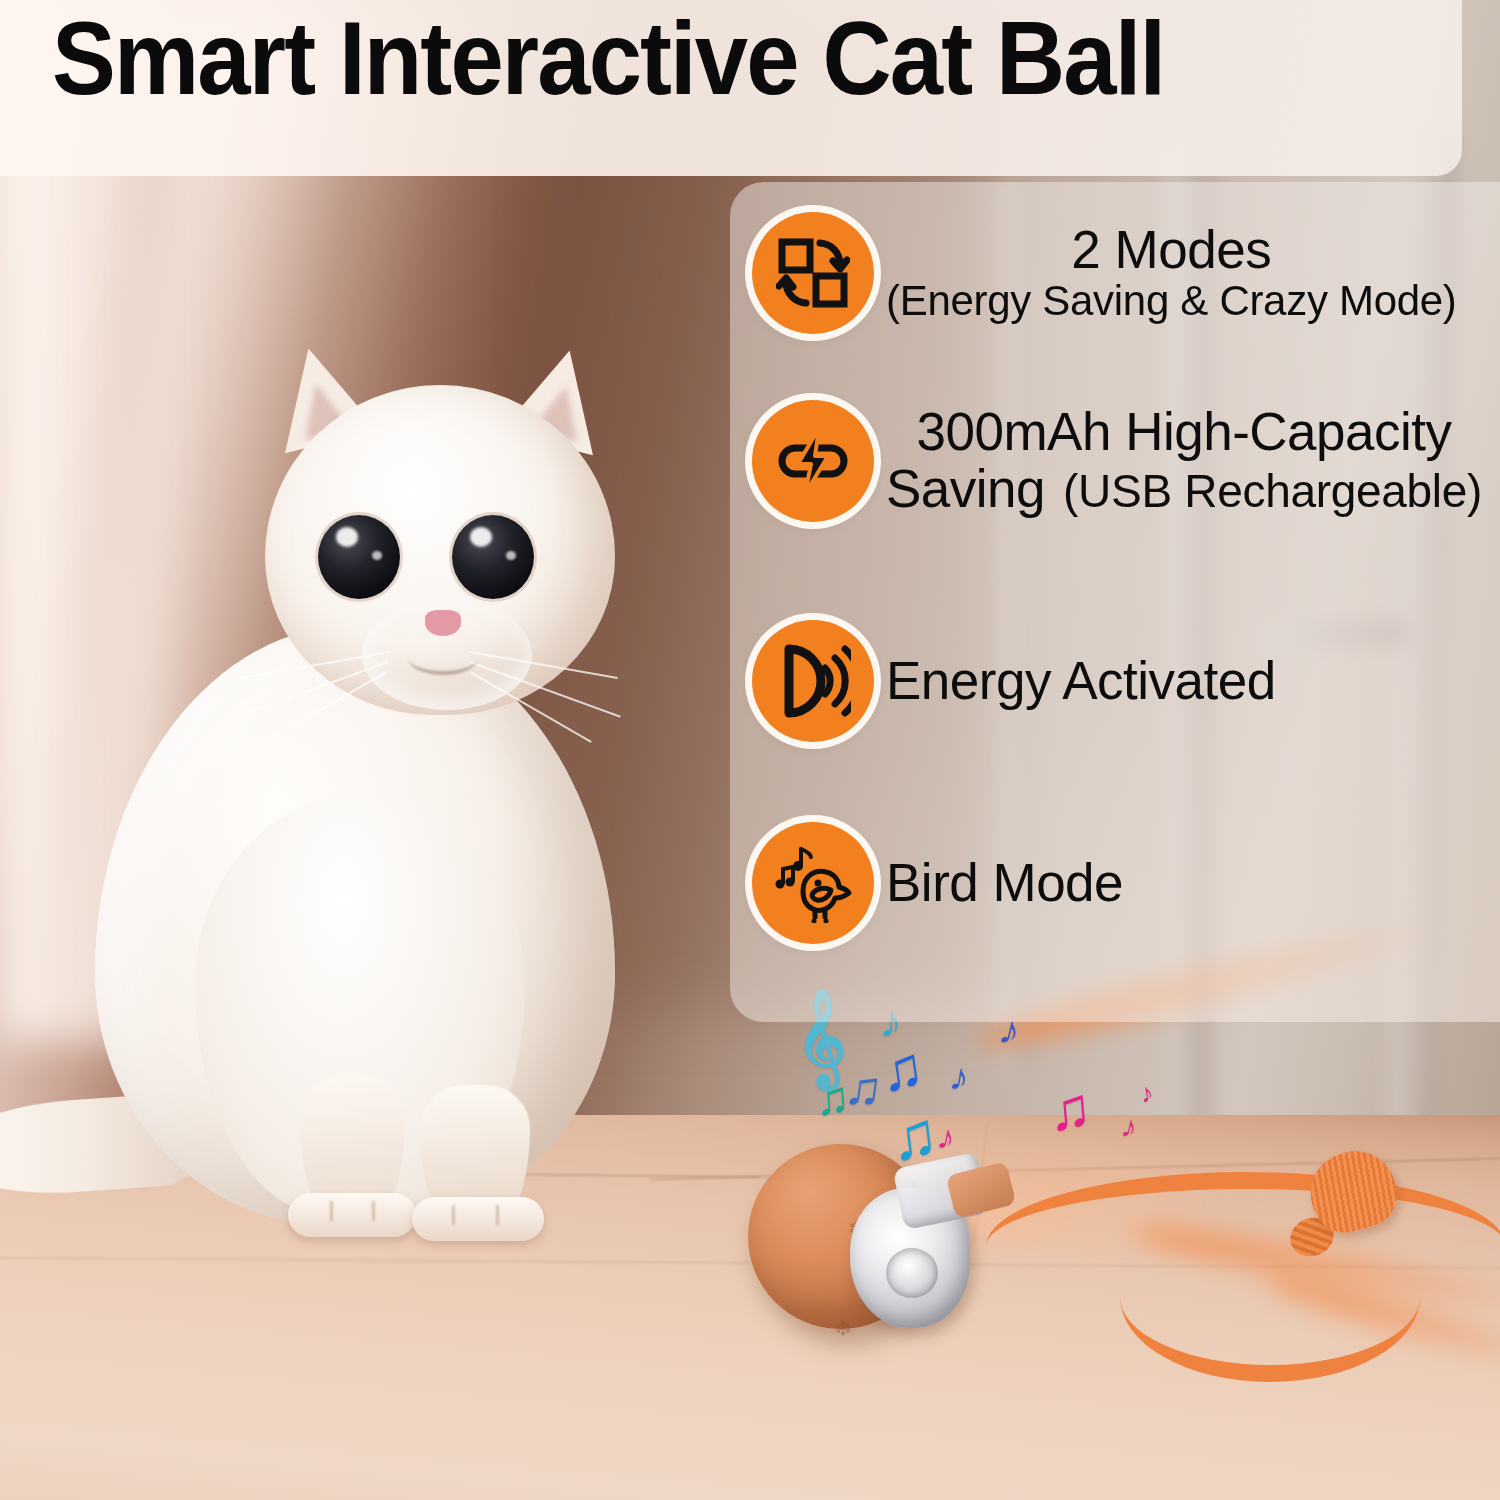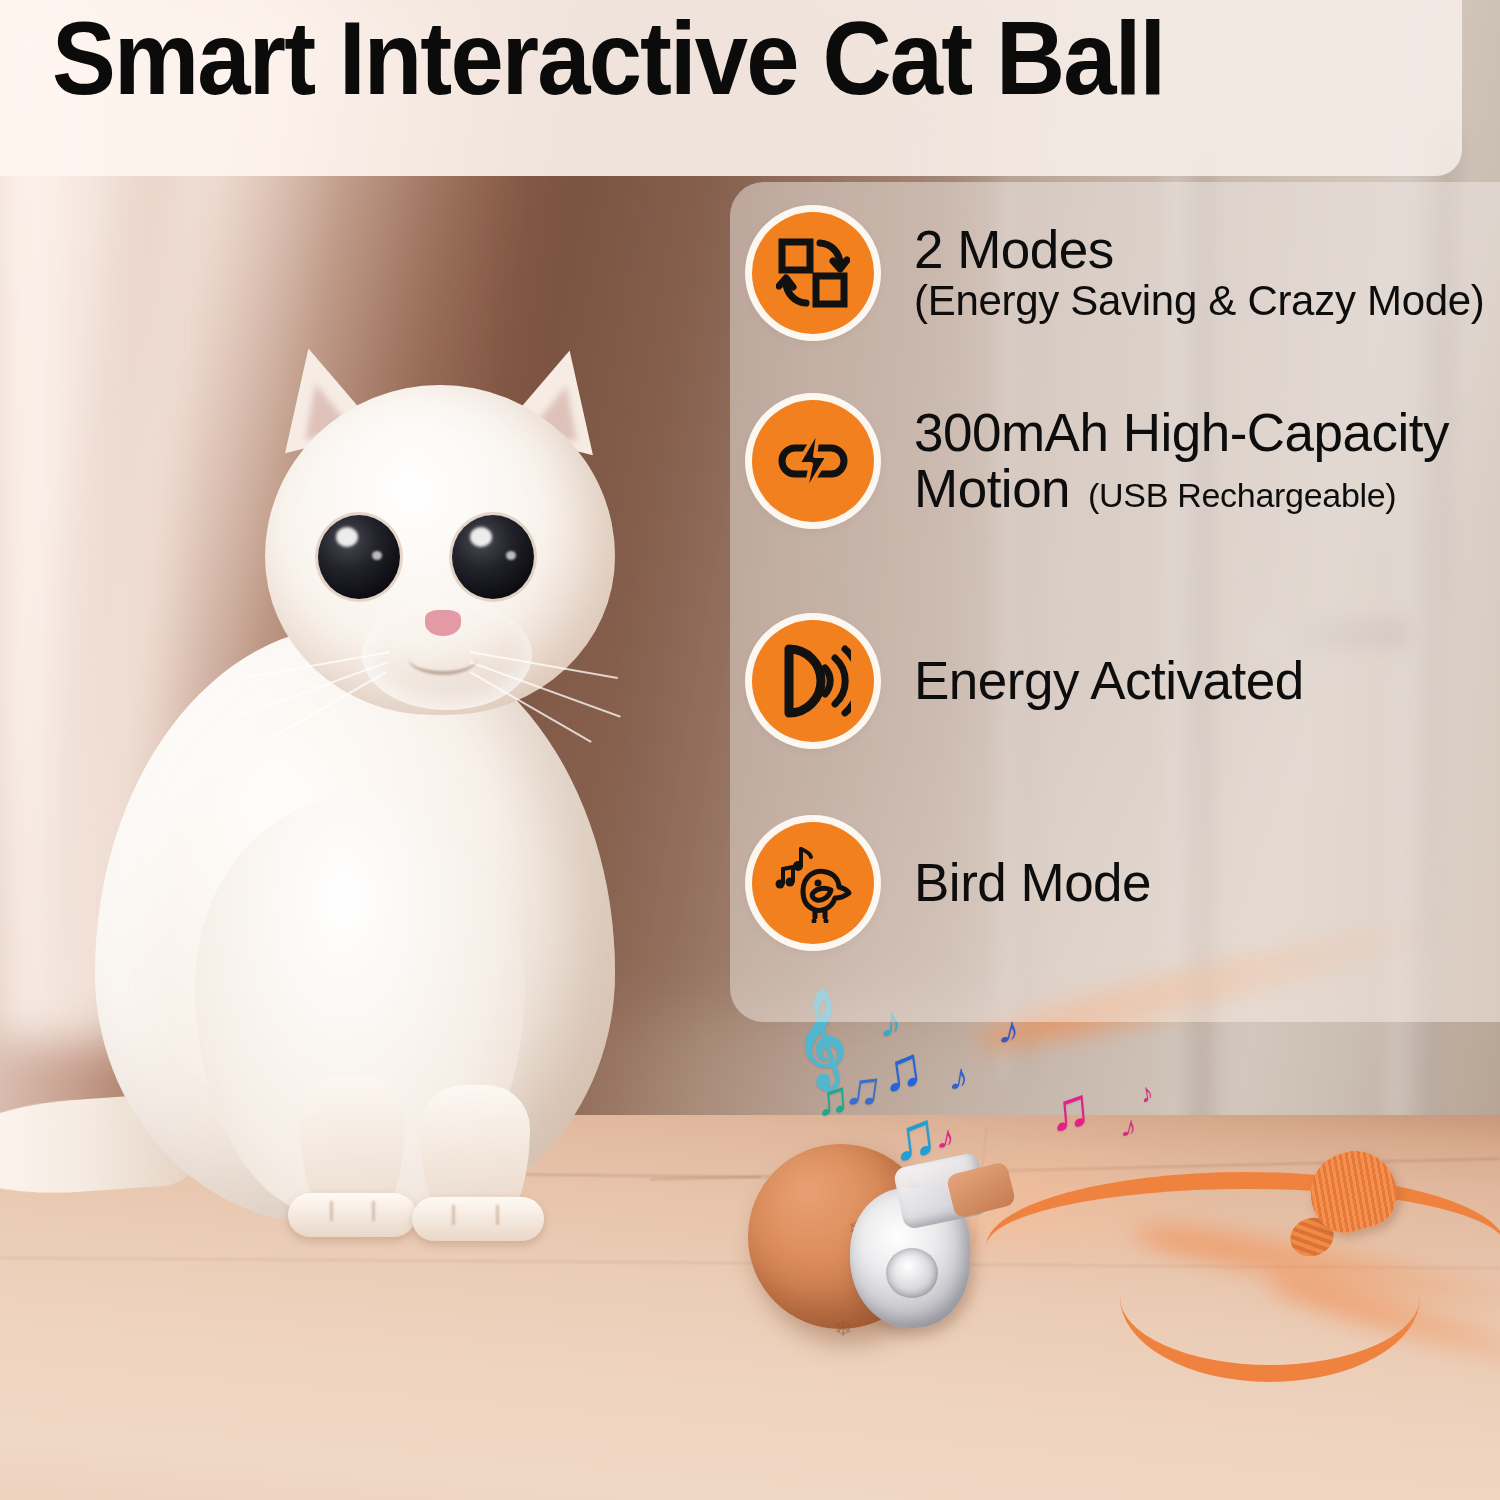--- a/index.html
+++ b/index.html
@@ -259,39 +259,39 @@
     white-space:nowrap;
   }
 
   .feature-panel {
     position:absolute; left:730px; top:182px; width:770px; height:840px;
     background:linear-gradient(160deg, rgba(246,241,238,.48) 0%, rgba(244,238,234,.44) 55%, rgba(250,240,233,.50) 100%);
     border-radius:34px 0 0 34px;
     padding:0;
   }
   .feature {
-    position:absolute; left:22px; display:flex; align-items:center; gap:40px;
+    position:absolute; left:22px; display:flex; align-items:center; gap:12px;text-align:center;
   }
   .f1 { top:30px; }
   .f2 { top:218px; }
   .f3 { top:438px; }
   .f4 { top:640px; }
 
   .icon-circle {
     flex:0 0 auto; width:122px; height:122px; border-radius:50%;
     background:#F2801F;
     box-shadow:0 0 0 7px rgba(255,252,246,.95), 0 3px 12px rgba(120,70,30,.25);
     display:flex; align-items:center; justify-content:center;
   }
   .icon-circle svg { display:block; }
 
   .f-text { color:#0d0d0d; }
   .f-main { font-size:53px; font-weight:400; letter-spacing:-.5px; line-height:1.06; white-space:nowrap; }
   .f-sub  { font-size:42px; font-weight:400; letter-spacing:-.3px; line-height:1.1; white-space:nowrap; }
-  .f-inline { font-size:34px; font-weight:400; letter-spacing:-.3px; }
+  .f-inline { font-size:46px; font-weight:400; letter-spacing:-.3px; }
   .nowrapline { white-space:nowrap; display:flex; align-items:baseline; gap:18px; }
 </style>
 </head>
 <body>
 
 <div id="scene">
 
   <div class="wall"></div>
   <div class="dark-panel"></div>
   <div class="wall-shaft"></div>
@@ -404,21 +404,21 @@
   <div class="feature f2">
     <div class="icon-circle">
       <svg width="78" height="70" viewBox="0 0 78 70" aria-hidden="true">
         <rect x="8" y="22" width="62" height="26" rx="13" fill="none" stroke="#111" stroke-width="7"></rect>
         <path d="M45 2 L24 38 L37 38 L31 68 L54 30 L41 30 Z" fill="#111" stroke="#F2801F" stroke-width="4" stroke-linejoin="round"></path>
       </svg>
     </div>
     <div class="f-text">
       <div class="f-main">300mAh High-Capacity</div>
       <div class="nowrapline">
-        <span class="f-main">Motion</span>
+        <span class="f-main">Saving</span>
         <span class="f-inline">(USB Rechargeable)</span>
       </div>
     </div>
   </div>
 
   <div class="feature f3">
     <div class="icon-circle">
       <svg width="76" height="74" viewBox="0 0 76 74" aria-hidden="true">
         <path d="M14 5 L14 69 A32 32 0 0 0 14 5 Z" fill="none" stroke="#111" stroke-width="9" stroke-linejoin="round"></path>
         <path d="M50 24 A19 19 0 0 1 50 50" fill="none" stroke="#111" stroke-width="7" stroke-linecap="round"></path>

